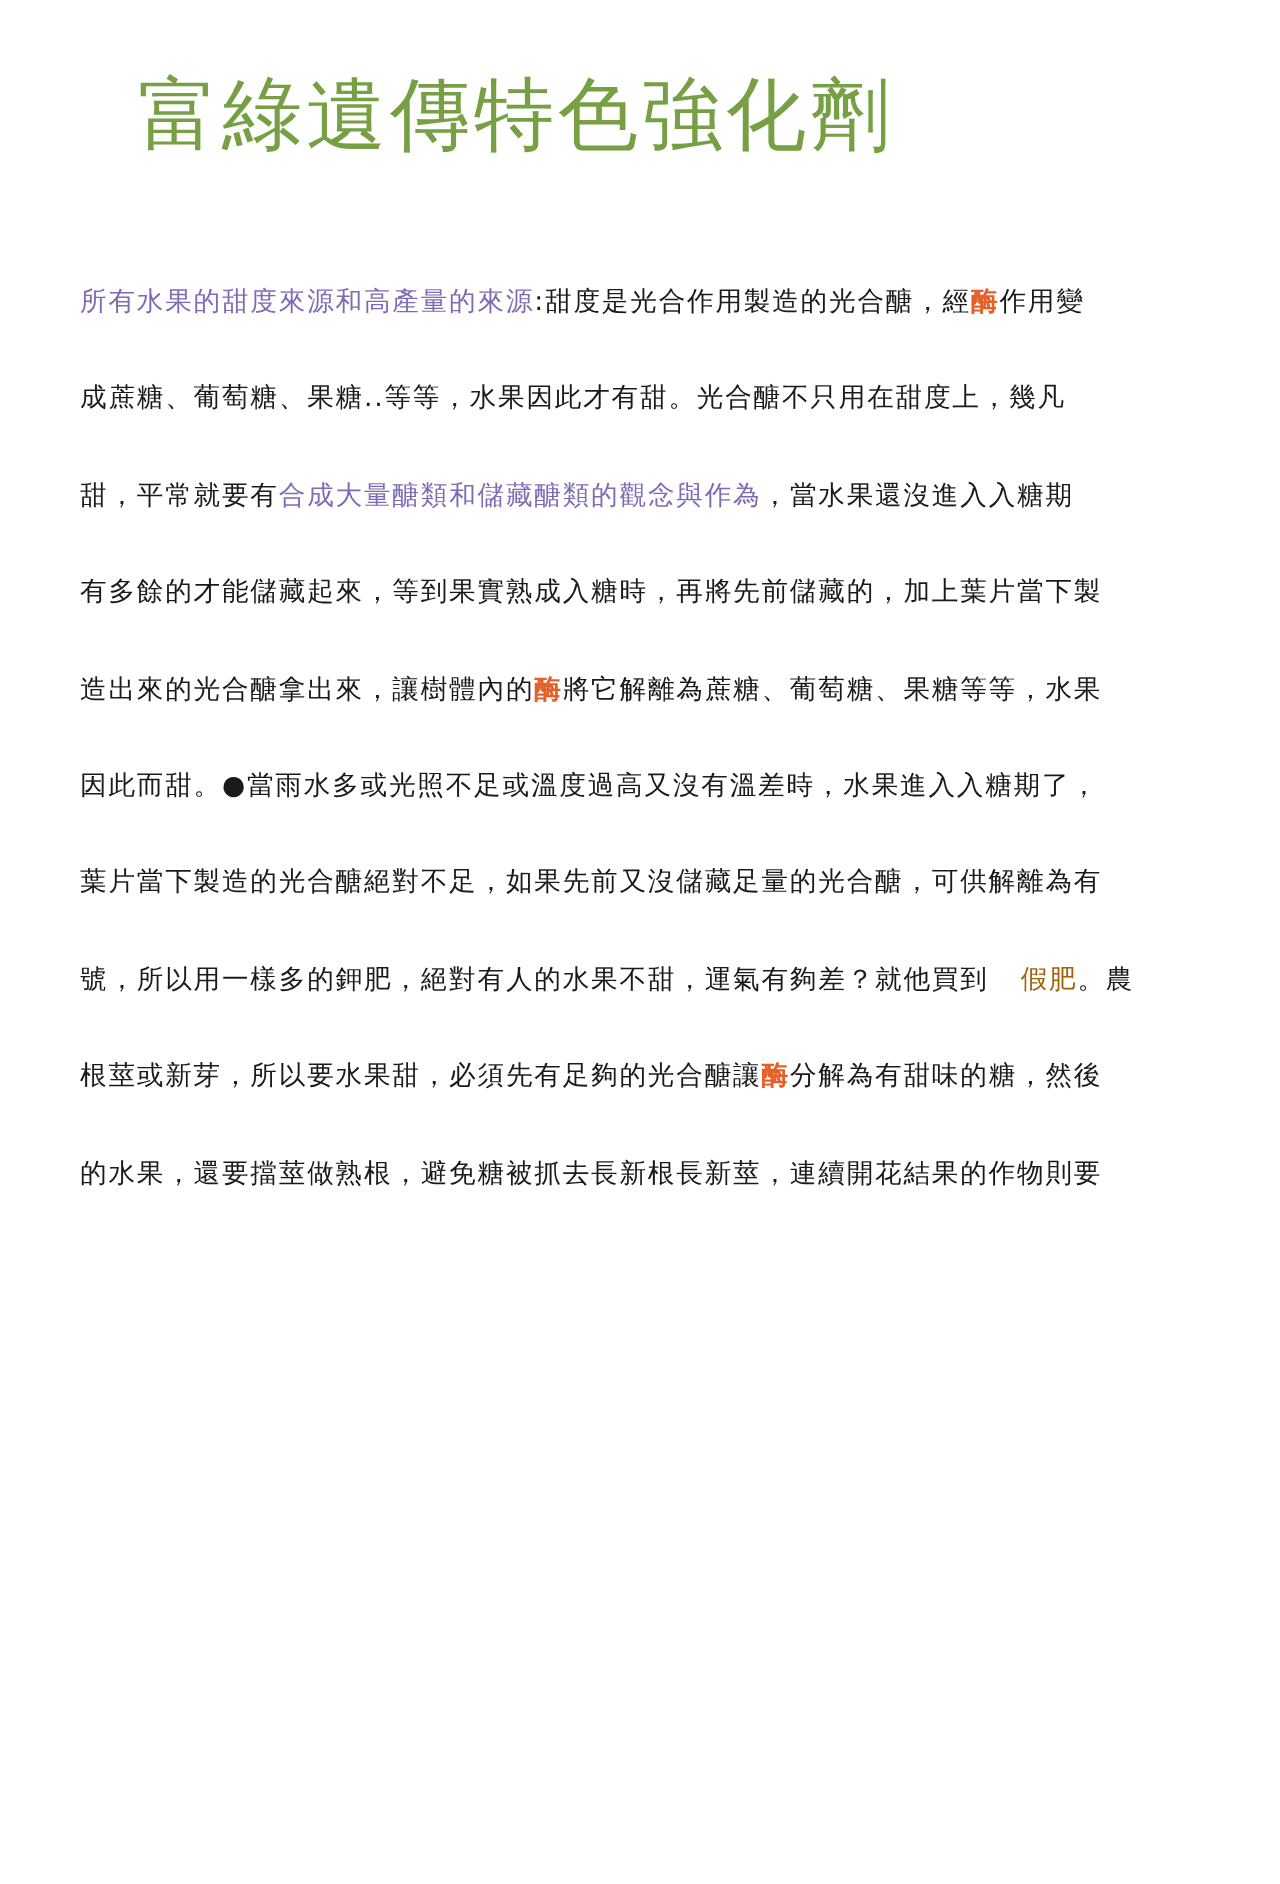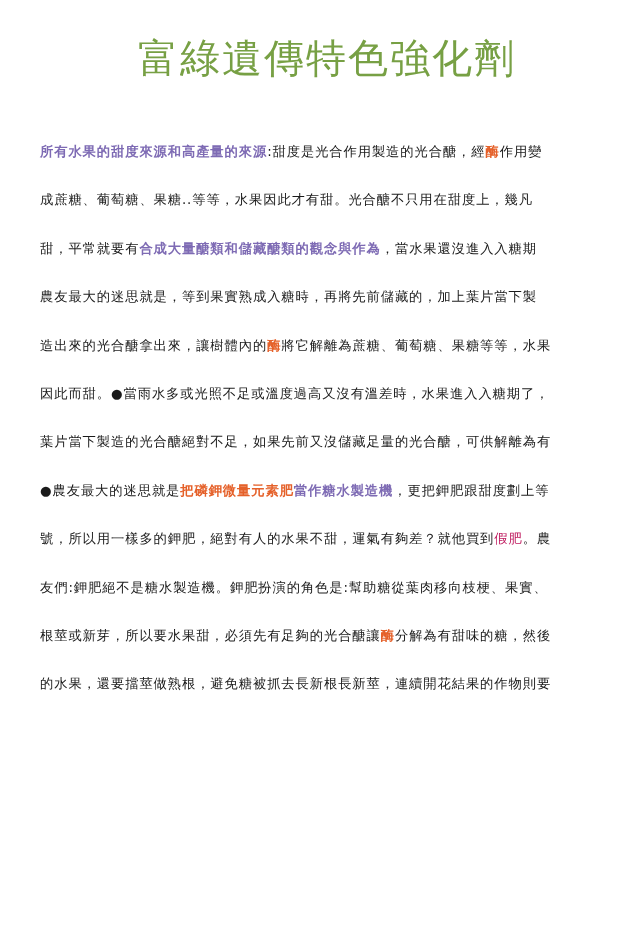--- a/index.html
+++ b/index.html
@@ -1,53 +1,51 @@
 <!DOCTYPE html>
 <html><head>
 <meta charset="utf-8">
 <style>
   html, body { margin: 0; padding: 0; background: #ffffff; }
   body { width: 640px; height: 942px; overflow: hidden; position: relative;
          font-family: "DejaVu Sans", "Liberation Sans", sans-serif; }
-  .title { position: absolute; top: 30px; left: 0; width: 516px; text-align: right;
+  .title { position: absolute; top: 30px; left: 0; width: 516px; text-align: center;
            font-size: 40px; color: #77a044; letter-spacing: 2px; line-height: 56px; }
   .body-text { position: absolute; top: 138px; left: 40px; width: 560px; }
   .line { height: 48.4px; line-height: 28px; font-size: 13.3px; color: #1a1a1a;
           white-space: nowrap; letter-spacing: 0.9px; }
-  .purple { color: #7e6bb4; font-weight: bold; }
+  .purple { color: #7e6bb4; font-weight: normal; }
   .orange { color: #e5612a; font-weight: bold; }
-  .orange-plain { color: #be185d; }
+  .orange-plain { color: #a16207; padding-left: 16px; }
 </style>
 </head>
 <body>
 
 <div class="title">富綠遺傳特色強化劑</div>
 
 <div class="body-text">
   <div class="line"><span class="purple">所有水果的甜度來源和高產量的來源</span><span>:甜度是光合作用製造的光合醣，經</span><span class="orange">酶</span><span>作用變</span></div>
 
   <div class="line"><span>成蔗糖、葡萄糖、果糖..等等，水果因此才有甜。光合醣不只用在甜度上，幾凡</span></div>
 
 
   <div class="line"><span>甜，平常就要有</span><span class="purple">合成大量醣類和儲藏醣類的觀念與作為</span><span>，當水果還沒進入入糖期</span></div>
 
 
-  <div class="line"><span>農友最大的迷思就是，等到果實熟成入糖時，再將先前儲藏的，加上葉片當下製</span></div>
+  <div class="line"><span>有多餘的才能儲藏起來，等到果實熟成入糖時，再將先前儲藏的，加上葉片當下製</span></div>
 
   <div class="line"><span>造出來的光合醣拿出來，讓樹體內的</span><span class="orange">酶</span><span>將它解離為蔗糖、葡萄糖、果糖等等，水果</span></div>
 
   <div class="line"><span>因此而甜。●當雨水多或光照不足或溫度過高又沒有溫差時，水果進入入糖期了，</span></div>
 
   <div class="line"><span>葉片當下製造的光合醣絕對不足，如果先前又沒儲藏足量的光合醣，可供解離為有</span></div>
 
 
-  <div class="line"><span>●農友最大的迷思就是</span><span class="orange">把磷鉀微量元素肥</span><span class="purple">當作糖水製造機</span><span>，更把鉀肥跟甜度劃上等</span></div>
 
   <div class="line"><span>號，所以用一樣多的鉀肥，絕對有人的水果不甜，運氣有夠差？就他買到</span><span class="orange-plain">假肥</span><span>。農</span></div>
 
-  <div class="line"><span>友們:鉀肥絕不是糖水製造機。鉀肥扮演的角色是:幫助糖從葉肉移向枝梗、果實、</span></div>
 
   <div class="line"><span>根莖或新芽，所以要水果甜，必須先有足夠的光合醣讓</span><span class="orange">酶</span><span>分解為有甜味的糖，然後</span></div>
 
 
 
   <div class="line"><span>的水果，還要擋莖做熟根，避免糖被抓去長新根長新莖，連續開花結果的作物則要</span></div>
 </div>
 
 </body></html>

